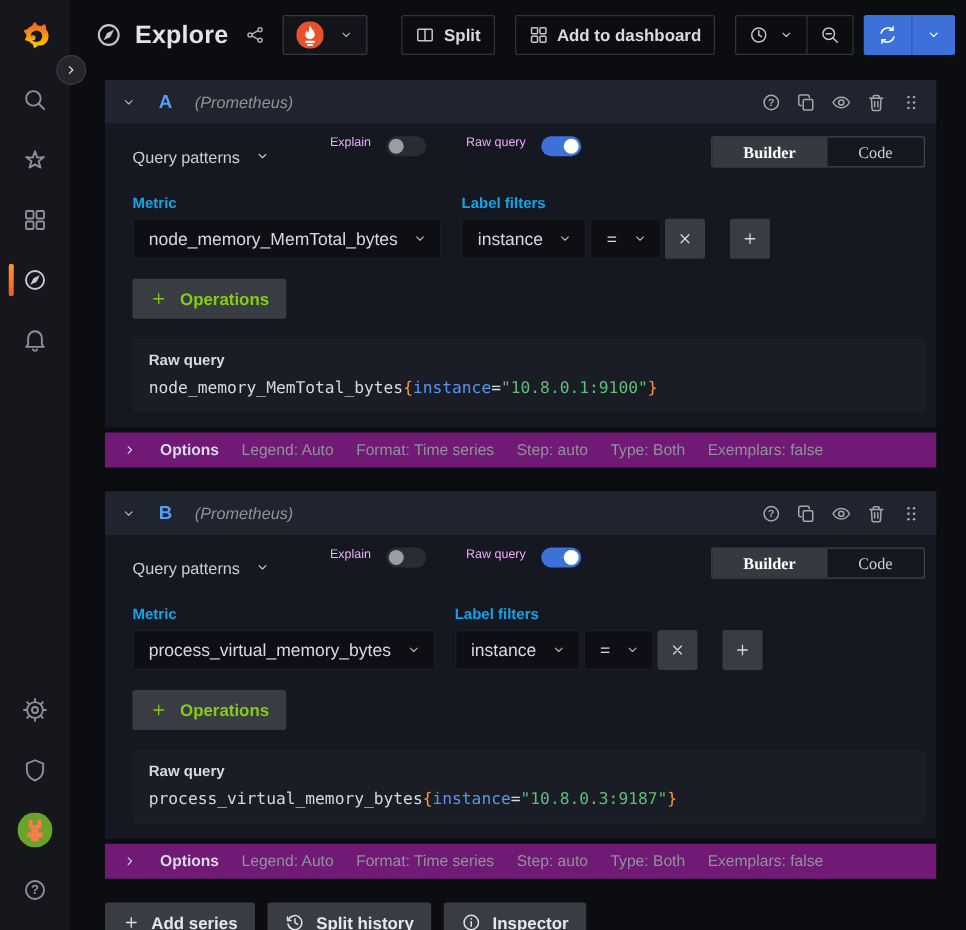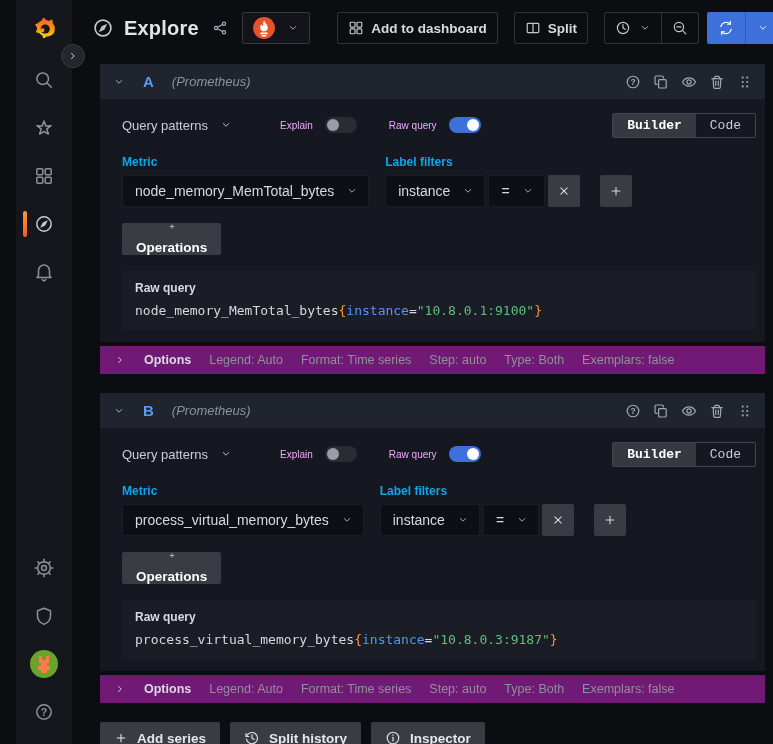--- a/index.html
+++ b/index.html
@@ -3,21 +3,21 @@
 <meta charset="utf-8">
 <style>
   * { box-sizing: border-box; margin: 0; padding: 0; }
   html,body { width:773px; height:744px; overflow:hidden; }
   body {
     background:#0c0d10;
     font-family:"Liberation Sans", sans-serif;
     color:#ccccdc;
     position:relative;
   }
-  .app { position:absolute; inset:0;margin-left:16px; }
+  .app { position:absolute; inset:0; }
 
   
   .i { display:block; stroke:currentColor; fill:none; stroke-width:1.5; stroke-linecap:round; stroke-linejoin:round; }
   .i12{width:12px;height:12px} .i14{width:14px;height:14px} .i16{width:16px;height:16px} .i20{width:20px;height:20px} .i22{width:22px;height:22px}
   .i28{width:28px;height:28px}
 
   
   .sidebar { position:absolute; left:0; top:0; width:56px; height:744px; background:#16171d; }
   .logo { position:absolute; left:14px; top:13px; width:28px; height:28px; cursor:pointer; }
   .s-item { position:absolute; left:18px; width:20px; height:20px; color:#8e9197; cursor:pointer; }
@@ -56,51 +56,51 @@
   .q-row { margin-bottom:19px; }
   .q-header { height:35px; background:#20242e; display:flex; align-items:center; padding:0 12px 0 13px;
     cursor:pointer; }
   .q-header .chev { color:#b4b7be; }
   .ref { margin-left:18px; font-size:15px; font-weight:700; color:#549df8; }
   .ds-name { margin-left:18px; font-size:13px; font-style:italic; color:#8e9299; }
   .q-actions { margin-left:auto; display:flex; gap:12px; color:#a3a7ae; }
   .q-actions .act { width:16px; height:16px; cursor:pointer; }
 
   .q-body { background:#151820; padding:10px 9px 12px 22px; }
-  .q-toolbar { display:flex; align-items:center; height:32px; }
+  .q-toolbar { display:flex; height:32px; }
   .qp-dd { display:flex; align-items:center; gap:12px; font-size:13px; color:#ccccdc; cursor:pointer; }
   .tgl-lbl { font-size:10px; color:#f0abfc; }
   .lbl-explain { margin-left:48px; }
   .lbl-raw { margin-left:32px; }
   .toggle { margin-left:12px; width:32px; height:16px; border-radius:9px; position:relative; cursor:pointer; }
   .toggle.off { background:#2a2c33; }
   .toggle.on { background:#3d71d9; }
   .toggle .knob { position:absolute; top:2px; width:12px; height:12px; border-radius:50%; }
   .toggle.off .knob { left:2px; background:#9a9da3; }
   .toggle.on .knob { right:2px; background:#fff; }
   .seg-group { margin-left:auto; display:flex; height:25px; border:1px solid rgba(204,204,220,.25);
     border-radius:2px; overflow:hidden; }
-  .seg { display:flex; align-items:center; padding:0 14px; font-family:Liberation Mono, monospace; font-size:13px; color:#ccccdc;
+  .seg { display:flex; align-items:center; padding:0 25px; font-family:Liberation Serif, serif; font-size:13px; color:#ccccdc;
     background:transparent; border:none; cursor:pointer; }
   .seg.active { background:#363940; color:#fff; font-weight:700; }
 
   .fields-row { display:flex; gap:16px; margin-top:14px; align-items:flex-start; }
   .field label { display:block; font-size:12px; font-weight:700; color:#0ea5e9; margin-bottom:6px; }
   .selects-row { display:flex; gap:3px; align-items:center; }
   .select { height:32px; background:#0d0f14; border:1px solid rgba(255,255,255,.06); border-radius:2px;
     display:inline-flex; align-items:center; gap:12px; padding:0 10px 0 12px; font-size:14px; color:#d8dae3;
     cursor:pointer; white-space:nowrap; }
   .select .chev { color:#b4b7be; }
   .sq-btn { width:32px; height:32px; background:#393c43; border:none; border-radius:2px; color:#d8dae3;
     display:flex; align-items:center; justify-content:center; cursor:pointer; }
   .sq-btn.add { margin-left:17px; }
 
   .operations-btn { margin-top:16px; height:32px; background:#393c43; border:none; border-radius:2px;
     display:inline-flex; align-items:center; gap:10px; padding:0 14px; font-family:inherit; font-size:13.5px;
-    font-weight:700; color:#ffffff; cursor:pointer;flex-direction:column; }
+    font-weight:700; color:#84cc16; cursor:pointer; }
 
   .raw-box { margin-top:16px; background:#1a1d26; border-radius:2px; padding:10px 14px 12px 13px; }
   .raw-label { font-size:12px; font-weight:700; color:#d8dae3; }
   .raw-code { margin-top:8px; font-family:"DejaVu Sans Mono", monospace; font-size:13px; color:#d8d9da; }
   .c-b { color:#ff9830; } .c-l { color:#5794f2; } .c-s { color:#5fbf7a; } .c-eq,.c-m { color:#d8d9da; }
 
   .options-strip { margin-top:4px; height:28px; background:#701a75; display:flex; align-items:center;
     gap:18px; padding:0 12px 0 14px; cursor:pointer; }
   .options-strip .chev { color:#d8dae3; }
   .opt-title { font-size:12.5px; font-weight:700; color:#d8dae3; }
@@ -336,29 +336,29 @@
       <svg class="i i22" style="stroke:none">
           <use href="#ic-prometheus"></use>
         </svg>
       <svg class="i i12">
           <use href="#ic-chevron-down"></use>
         </svg>
     </div>
     <div class="spacer"></div>
     <button class="btn-outline">
       <svg class="i i16">
-          <use href="#ic-apps"></use>
-        </svg>
-      <span>Add to dashboard</span>
+          <use href="#ic-columns"></use>
+        </svg>
+      <span>Split</span>
     </button>
     <button class="btn-outline">
       <svg class="i i16">
-          <use href="#ic-columns"></use>
-        </svg>
-      <span>Split</span>
+          <use href="#ic-apps"></use>
+        </svg>
+      <span>Add to dashboard</span>
     </button>
     <div class="btn-group">
       <button class="bg-seg">
         <svg class="i i16">
             <use href="#ic-clock"></use>
           </svg>
         <svg class="i i12">
             <use href="#ic-chevron-down"></use>
           </svg>
       </button>

